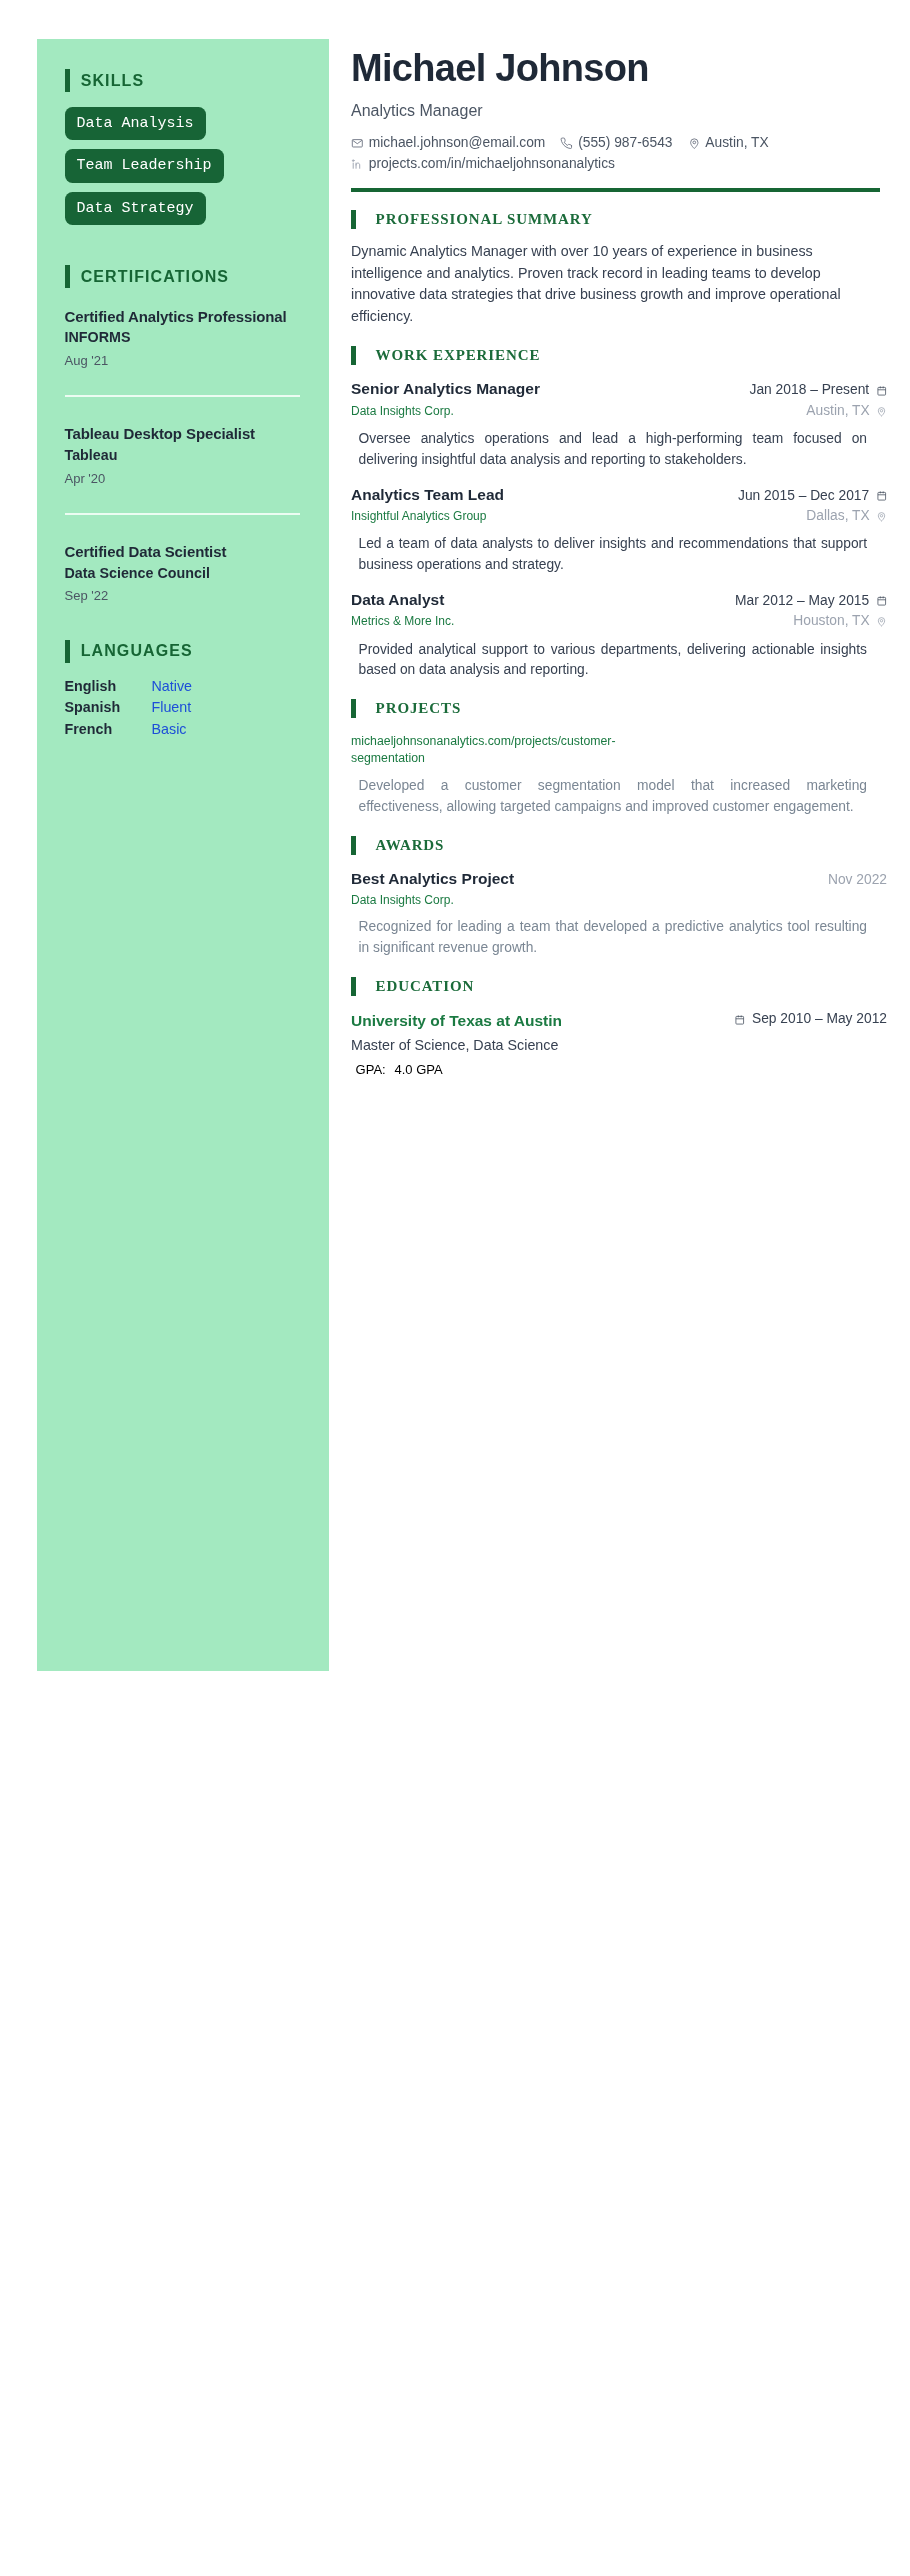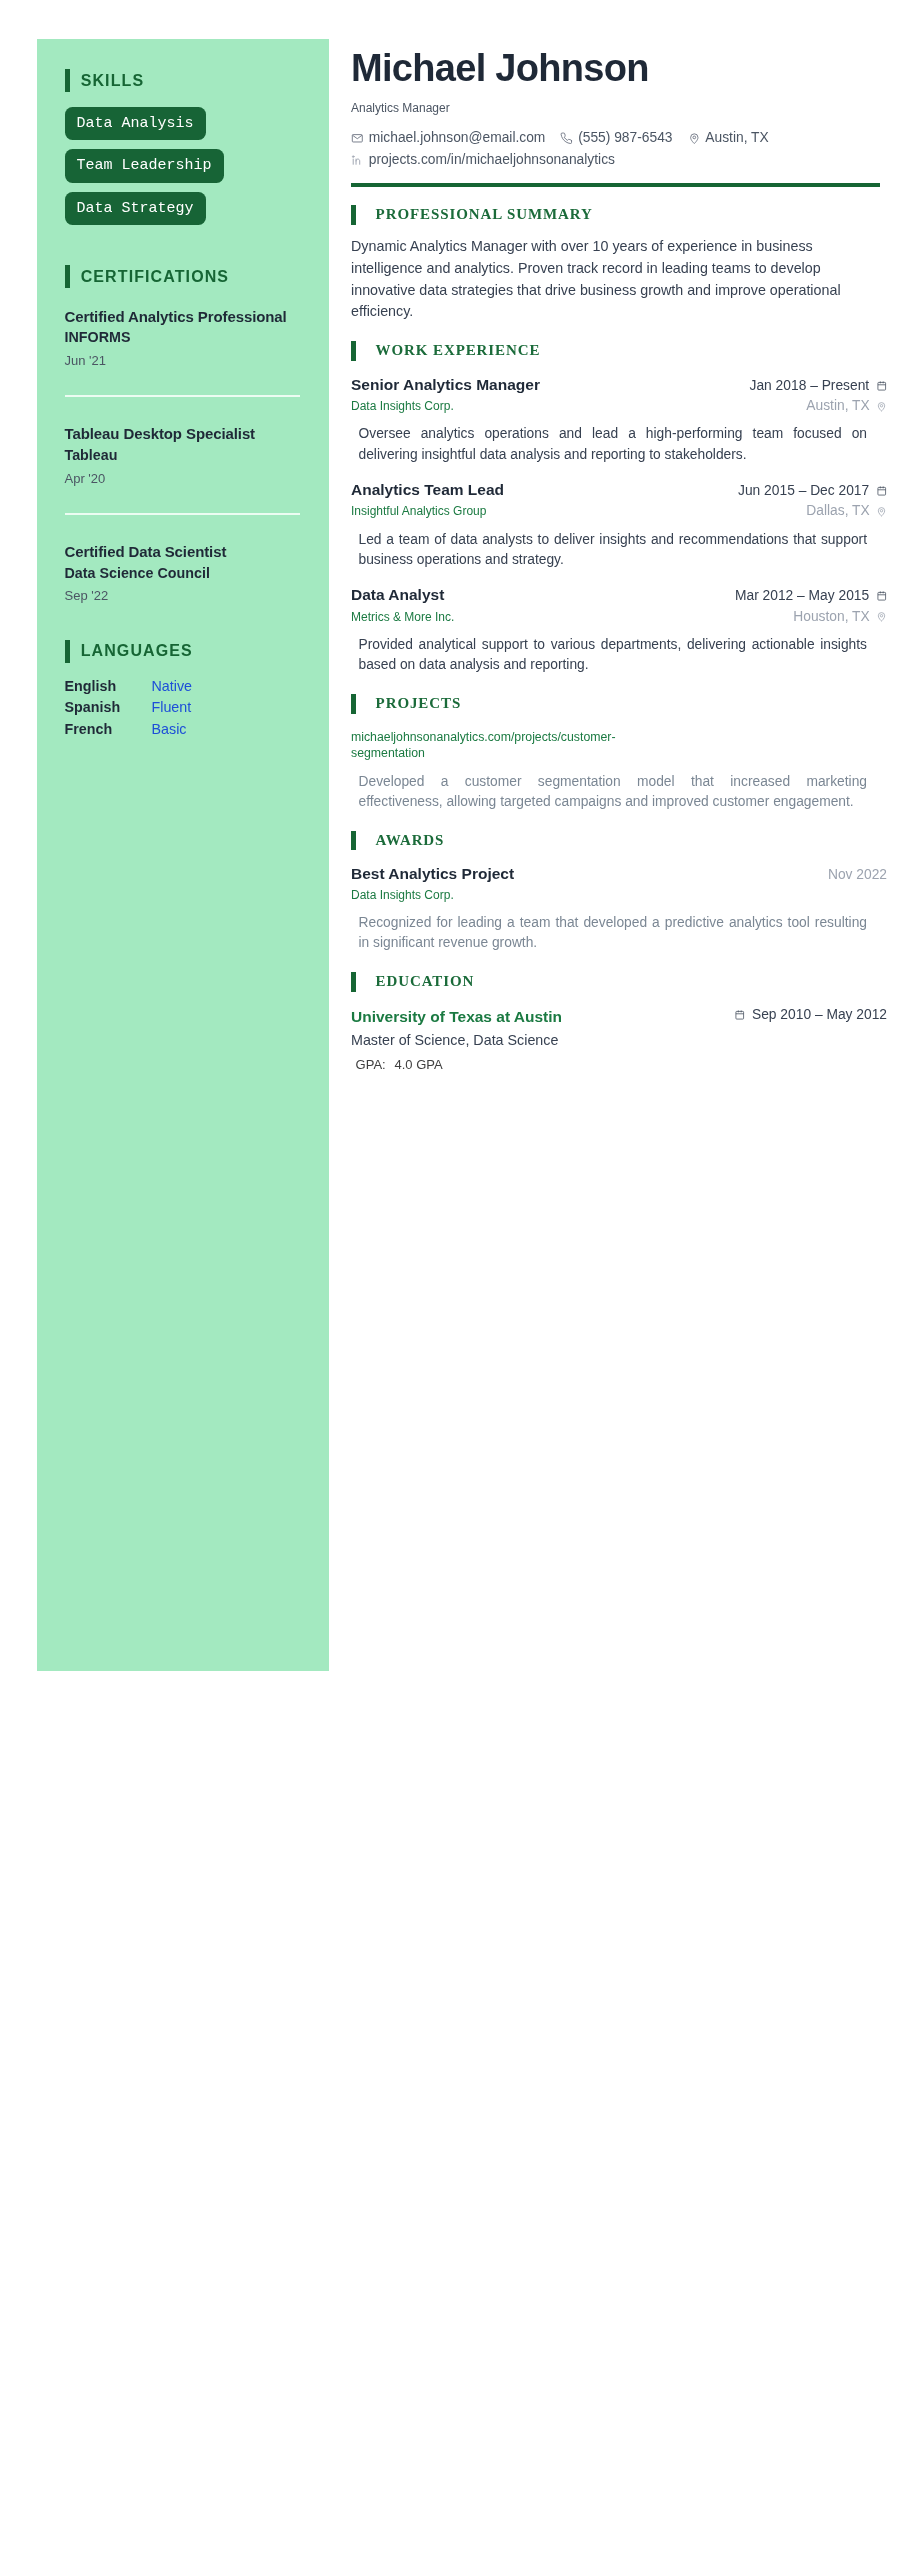--- a/index.html
+++ b/index.html
@@ -123,21 +123,21 @@
 
   .name {
     font-size: 38px;
     font-weight: bold;
     color: #1f2937;
     letter-spacing: -0.7px;
     line-height: 1.05;
     margin-top: 10.3px;
   }
   .role {
-    font-size: 12px;
+    font-size: 16px;
     color: #4b5563;
     margin-top: 12px;
     line-height: 1.2;
   }
 
   .contact-rows { margin-top: 14.3px; }
   .contact-row {
     display: flex;
     align-items: flex-end;
     flex-wrap: wrap;
@@ -260,21 +260,21 @@
   }
   .edu-degree {
     font-size: 14.3px;
     color: #374151;
     line-height: 1.35;
     margin-top: 4.6px;
     width: 247px;
   }
   .edu-gpa {
     font-size: 13px;
-    color: #404040;
+    color: #000000;
     margin-top: 6.9px;
     padding-left: 4.6px;
   }
   .edu-gpa .lbl { margin-right: 5.2px; }
 </style>
 </head>
 <body>
 
 <div class="resume">
 
@@ -292,21 +292,21 @@
 
     <div class="side-heading">
       <span class="bar"></span>
       <span class="txt">CERTIFICATIONS</span>
     </div>
     <div class="cert-block">
 
       <div class="cert-entry">
         <div class="cert-name">Certified Analytics Professional</div>
         <div class="cert-issuer">INFORMS</div>
-        <div class="cert-date">Jun '21</div>
+        <div class="cert-date">Aug '21</div>
       </div>
       <div class="cert-divider"></div>
 
       <div class="cert-entry">
         <div class="cert-name">Tableau Desktop Specialist</div>
         <div class="cert-issuer">Tableau</div>
         <div class="cert-date">Apr '20</div>
       </div>
       <div class="cert-divider"></div>
 

